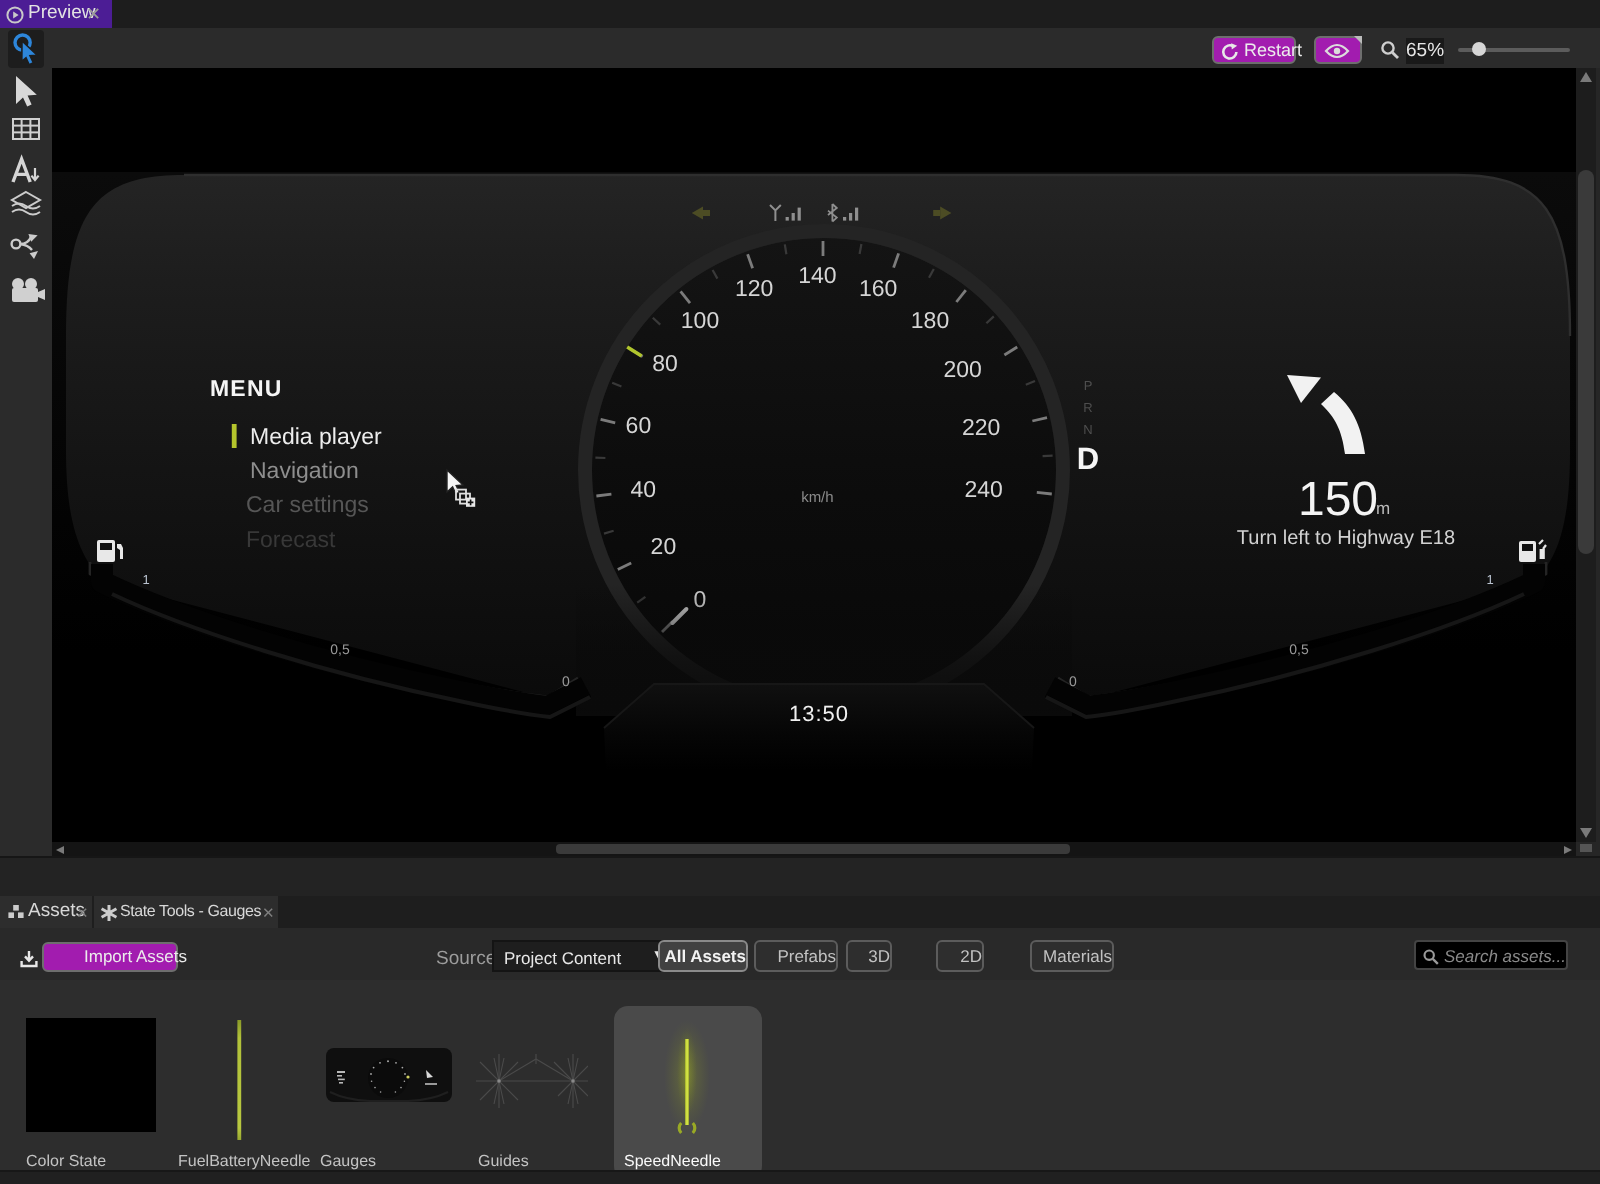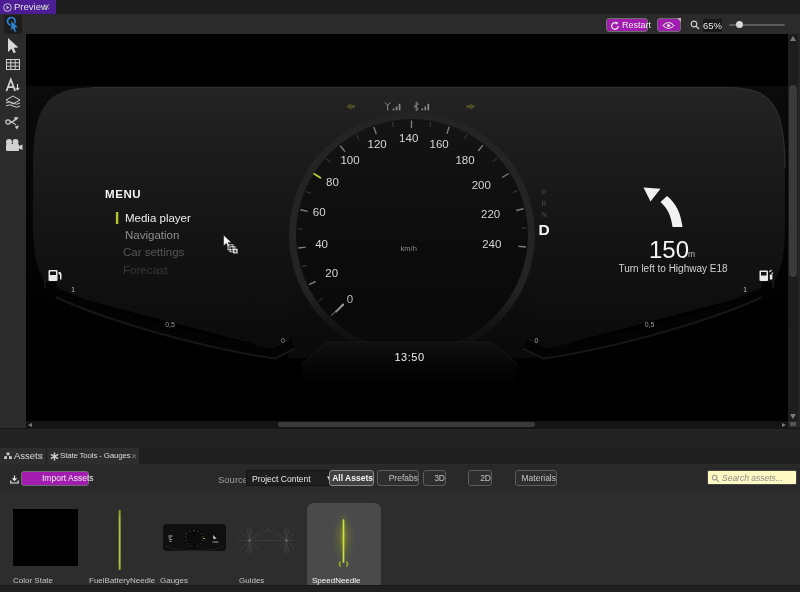--- a/index.html
+++ b/index.html
@@ -306,21 +306,21 @@
 <div class="abs" style="left:218px;top:473.5px;color:#9c9c9c;font-size:9.5px">Source</div>
 <div class="abs" style="left:246px;top:470px;width:90px;height:16px;background:#1e1e1e;border:1px solid #141414">
   <span style="position:absolute;left:5px;top:3px;color:#e8e8e8;font-size:8.5px;white-space:nowrap">Project Content</span>
   <span style="position:absolute;right:3px;top:3.5px;color:#e8e8e8;font-size:6px">▼</span>
 </div>
 <div class="chip" style="left:329px;width:45px;background:#414141;border-color:#8a8a8a;color:#f2f2f2;font-weight:bold">All Assets</div>
 <div class="chip" style="left:377px;width:42px">Prefabs</div>
 <div class="chip" style="left:423px;width:23px">3D</div>
 <div class="chip" style="left:468px;width:24px">2D</div>
 <div class="chip" style="left:515px;width:42px">Materials</div>
-<div class="abs" style="left:707px;top:470px;width:90px;height:15px;background:#fef9c3;border:1px solid #444;border-radius:2px">
+<div class="abs" style="left:707px;top:470px;width:77px;height:15px;background:#000000;border:1px solid #444;border-radius:2px">
   <svg class="abs" style="left:3px;top:3px" width="9" height="9" viewBox="0 0 10 10">
       <circle cx="4" cy="4" r="2.6" fill="none" stroke="#9a9a9a" stroke-width="1.2"></circle>
       <line x1="6" y1="6" x2="8.8" y2="8.8" stroke="#9a9a9a" stroke-width="1.3"></line>
     </svg>
   <span style="position:absolute;left:14px;top:2px;color:#8a8a8a;font-size:8.5px;font-style:italic">Search assets...</span>
 </div>
 
 <div id="assets" class="abs"></div>
 
 <div class="abs" style="left:307px;top:503px;width:74px;height:87px;background:#4a4a4a;border-radius:7px"></div>

